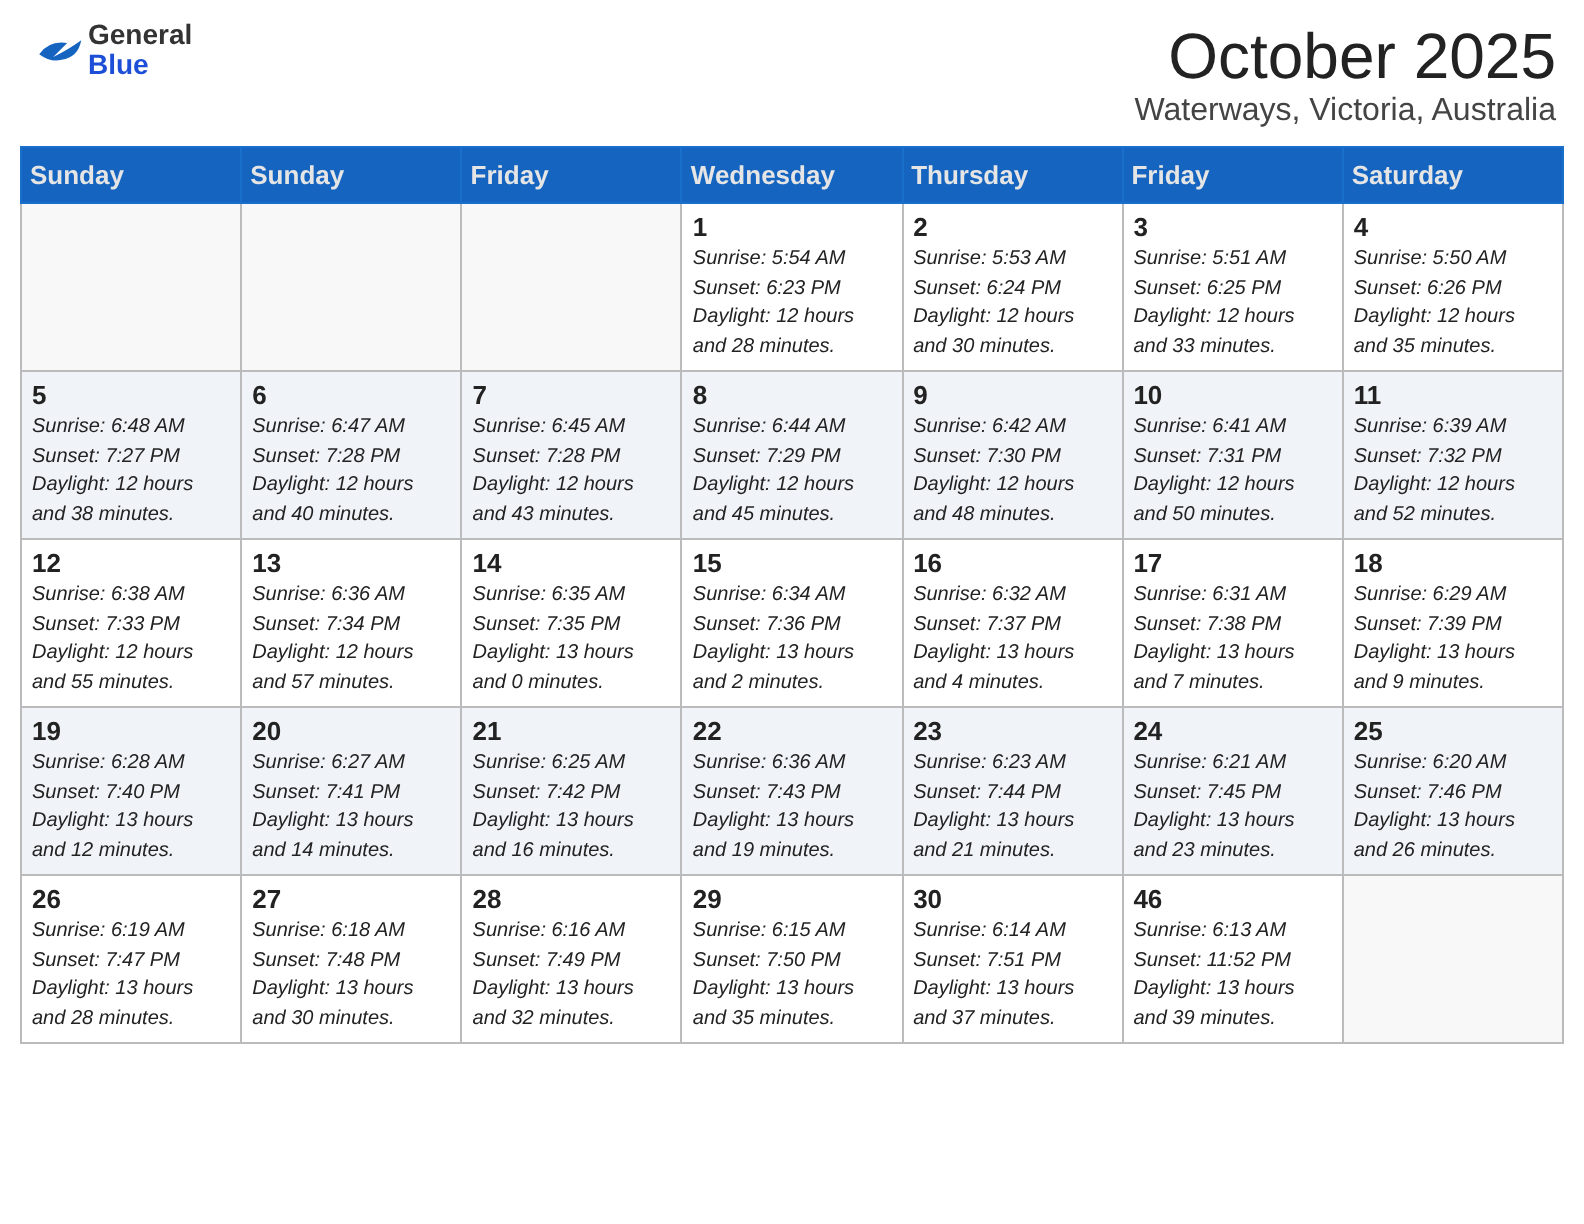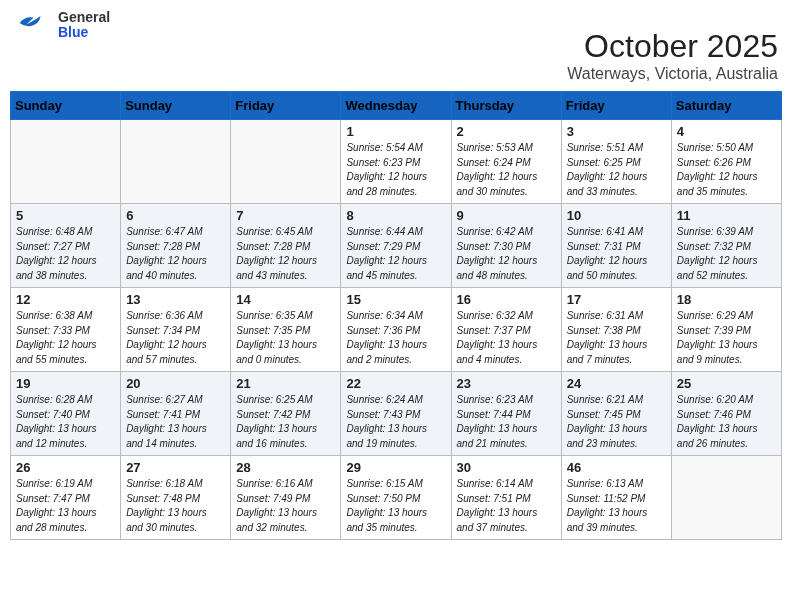--- a/index.html
+++ b/index.html
@@ -12,21 +12,22 @@
     }
     .header {
       display: flex;
       justify-content: space-between;
       align-items: flex-start;
       margin-bottom: 8px;
       padding: 0 4px;
     }
     .logo {
       display: flex;
-      gap: 16px;
+      align-items: center;
+      gap: 2px;
     }
     .logo-text {
       display: flex;
       flex-direction: column;
       font-size: 14px;
       font-weight: bold;
       line-height: 1.1;
     }
     .logo-general { color: #333; }
     .logo-blue { color: #1d4ed8; }
@@ -34,34 +35,33 @@
       width: 28px;
       height: 22px;
     }
     .title-block {
       text-align: right;
     }
     .month-title {
       font-size: 32px;
       font-weight: normal;
       color: #222;
-      margin-top: 18px;
     }
     .location {
       font-size: 16px;
       color: #444;
     }
     .calendar {
       width: 100%;
       border-collapse: collapse;
       border: 1px solid #bbb;
     }
     .calendar th {
       background: #1565c0;
-      color: #000000;
+      color: #e5e5e5;
       font-size: 13px;
       font-weight: bold;
       padding: 6px 4px;
       text-align: left;
       border: 1px solid #1a6ecc;
     }
     .calendar td {
       vertical-align: top;
       border: 1px solid #bbb;
       padding: 4px 5px;
@@ -275,21 +275,21 @@
         </td>
         <td>
           <span class="day-num">21</span>
           <div class="day-info">Sunrise: 6:25 AM
 Sunset: 7:42 PM
 Daylight: 13 hours
 and 16 minutes.</div>
         </td>
         <td>
           <span class="day-num">22</span>
-          <div class="day-info">Sunrise: 6:24 AM
+          <div class="day-info">Sunrise: 6:36 AM
 Sunset: 7:43 PM
 Daylight: 13 hours
 and 19 minutes.</div>
         </td>
         <td>
           <span class="day-num">23</span>
           <div class="day-info">Sunrise: 6:23 AM
 Sunset: 7:44 PM
 Daylight: 13 hours
 and 21 minutes.</div>

